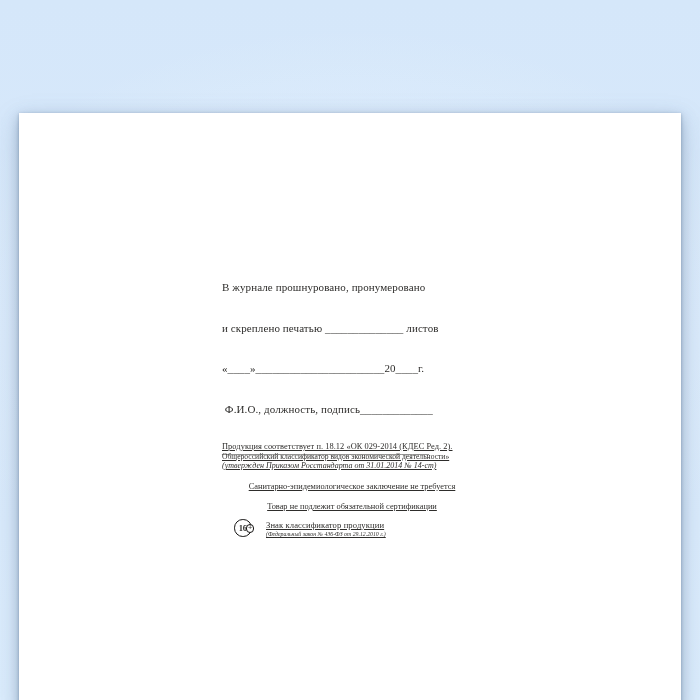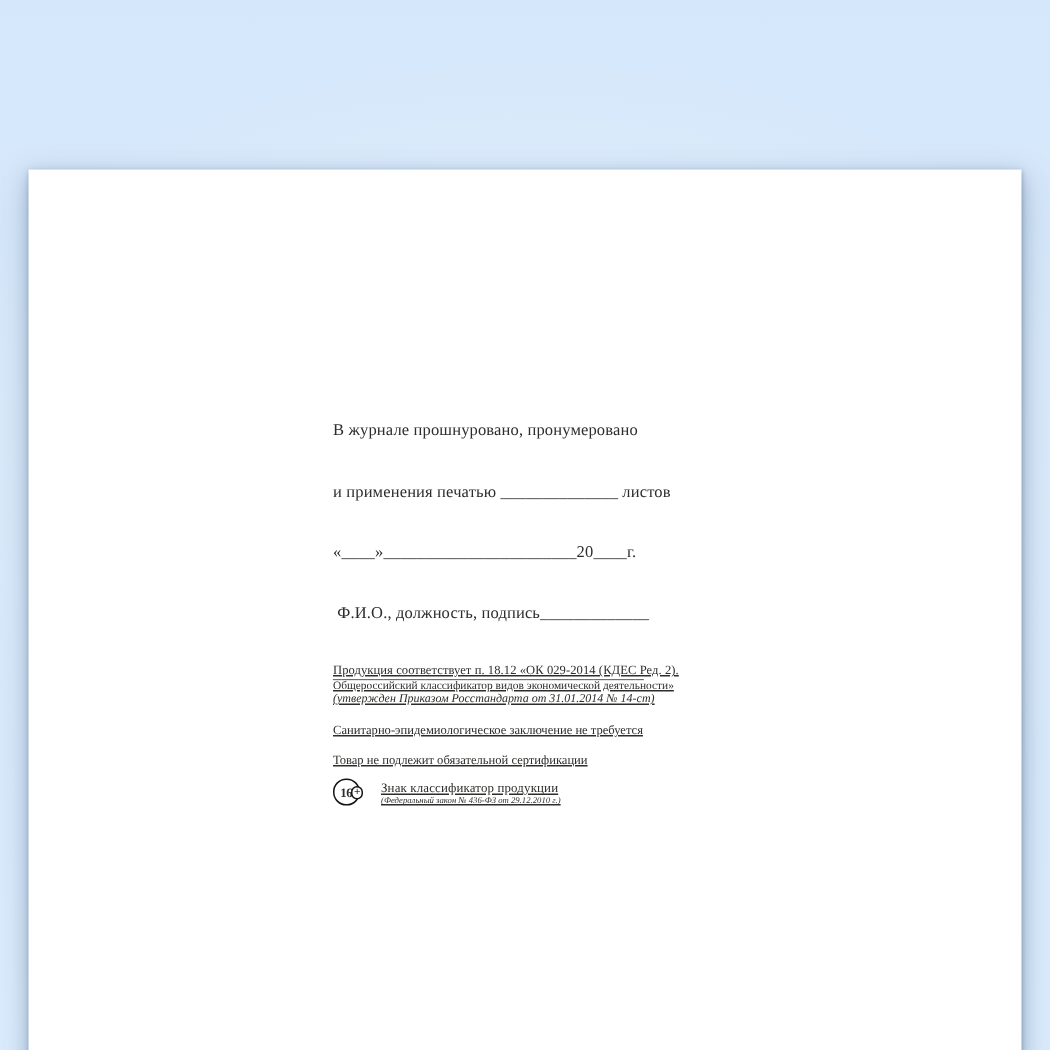--- a/index.html
+++ b/index.html
@@ -46,30 +46,31 @@
   
   .compliance-block {
     position: absolute;
     left: 203px; top: 329px;
     width: 260px;
   }
   .compliance-block p { margin: 0; text-decoration: underline; }
   .std-1 { font-size: 8.4px; line-height: 9.6px; letter-spacing: 0.05px; }
   .std-2 { font-size: 7.6px; line-height: 9.4px; }
   .std-3 { font-size: 8px;   line-height: 10px; font-style: italic; }
-  .note  { font-size: 8.4px; line-height: 9.6px; }
+  .note  { font-size: 8.4px; line-height: 9.6px; text-align: center; }
   .note-sanitary { margin-top: 11px !important; }
   .note-cert     { margin-top: 10px !important; }
   .note-eco      { margin-top: 9px  !important; }
 
   
   .age-row {
     margin-top: 8px;
     display: flex;
     align-items: flex-start;
+    margin-left: 12px;
   }
   .age-badge {
     position: relative;
     width: 21px; height: 20px;
     flex: 0 0 auto;
   }
   .age-badge .big-circle {
     position: absolute; left: 0; top: 0;
     width: 15.6px; height: 15.6px;
     border: 1.8px solid #151413;
@@ -96,21 +97,21 @@
   .age-law   { font-size: 5.8px; line-height: 6.4px; font-style: italic; margin-top: 1px !important; }
 </style>
 </head>
 <body>
 
 <div class="scene">
   <div class="paper ink">
 
     <div class="binding-block">
       <p>В журнале прошнуровано, пронумеровано</p>
-      <p>и применения печатью ______________ листов</p>
+      <p>и скреплено печатью ______________ листов</p>
       <p>«____»_______________________20____г.</p>
       <p>&nbsp;Ф.И.О., должность, подпись_____________</p>
       <p>_____________________________________</p>
     </div>
 
     <div class="compliance-block">
       <p class="std-1">Продукция соответствует п. 18.12 «ОК 029-2014 (КДЕС Ред. 2).</p>
       <p class="std-2">Общероссийский классификатор видов экономической деятельности»</p>
       <p class="std-3">(утвержден Приказом Росстандарта от 31.01.2014 № 14-ст)</p>
       <p class="note note-sanitary">Санитарно-эпидемиологическое заключение не требуется</p>

